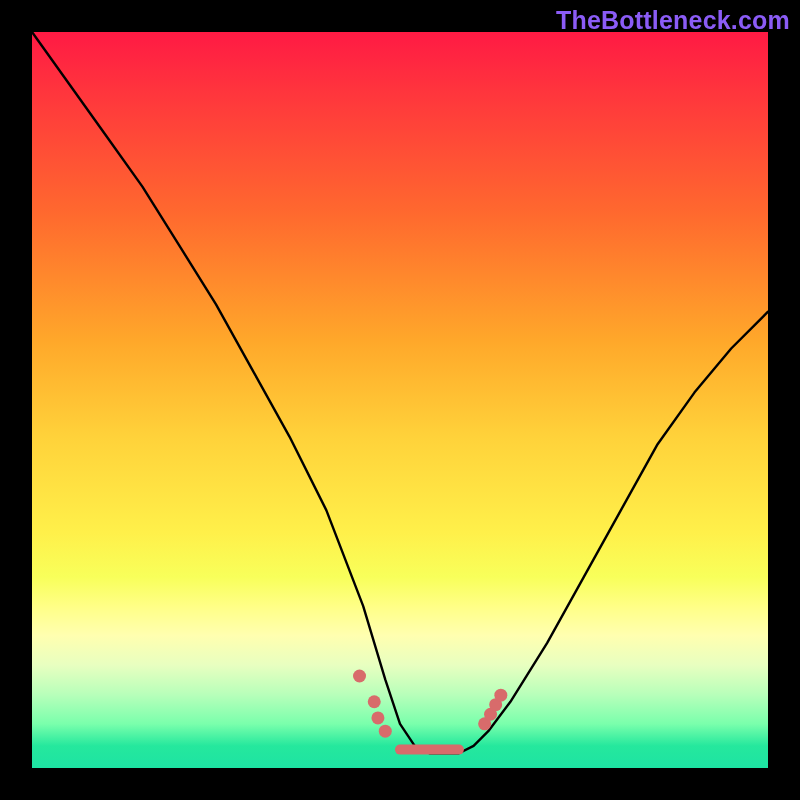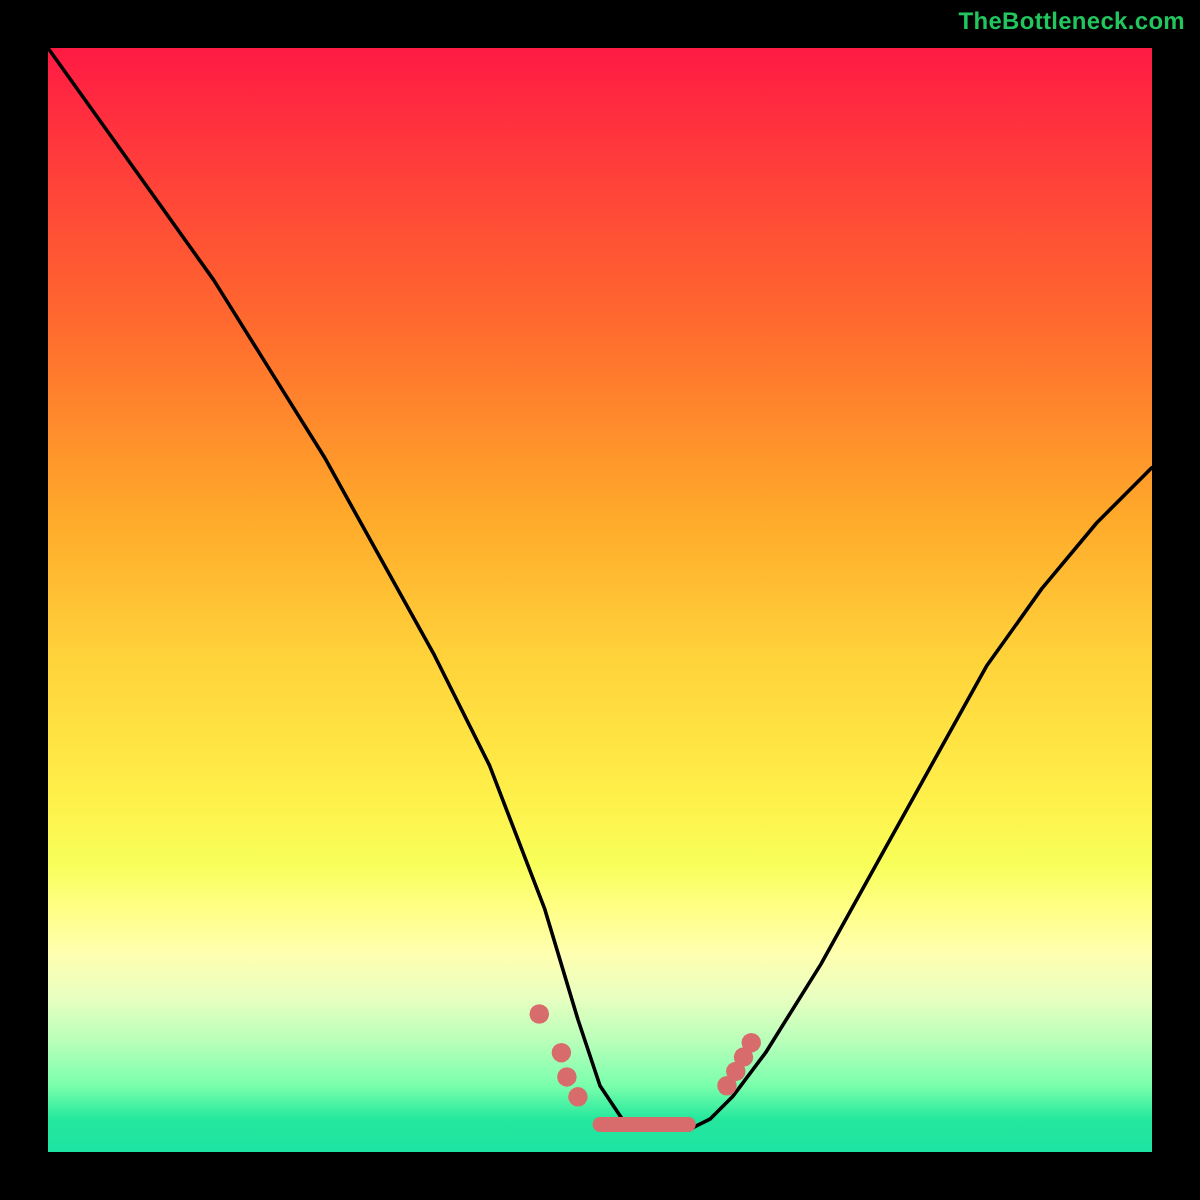--- a/index.html
+++ b/index.html
@@ -39,23 +39,23 @@
       #7affac 94%,
       #25e89d 97%,
       #1de3a3 100%
     );
   }
   .watermark {
     position: absolute;
     top: 6px;
     right: 10px;
     font-family: Arial, Helvetica, sans-serif;
-    font-size: 16px;
+    font-size: 25px;
     font-weight: bold;
-    color: #22c55e;
+    color: #8b5cf6;
     letter-spacing: 0.2px;
     user-select: none;
   }
   svg.curve {
     position: absolute;
     left: 0;
     top: 0;
     width: 736px;
     height: 736px;
     overflow: visible;

